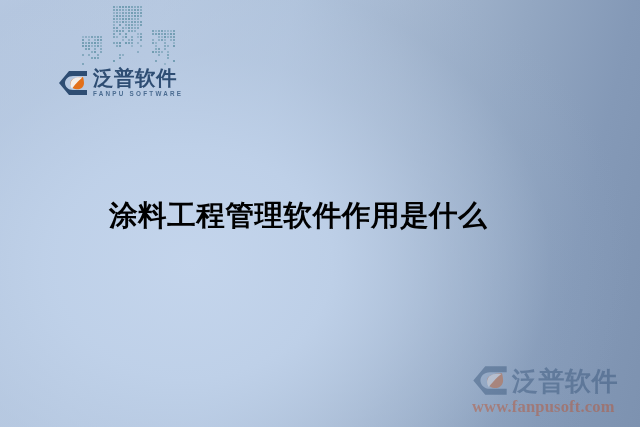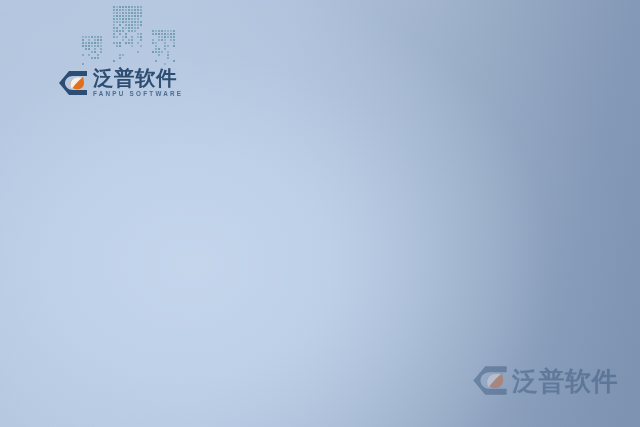--- a/index.html
+++ b/index.html
@@ -365,25 +365,27 @@
         <path d="M50 14 C50 14 30 14 26 22 C23 28 26 36 34 38 C45 41 52 34 52 26 C52 20 50 14 50 14 Z" fill="#e2701a"></path>
         <path d="M49 15 C44 19 37 25 28 37 C24 32 24 24 29 19 C34 14 43 14 49 15 Z" fill="#f5f7fa" opacity="0.92"></path>
       </svg>
       <div id="logo-text">
         <div id="logo-cn">泛普软件</div>
         <div id="logo-en">FANPU SOFTWARE</div>
       </div>
     </div>
   </div>
 
+  <div id="headline">涂料工程管理软件作用是什么</div>
 
   <div id="watermark">
     <div id="wm-lockup">
       <svg id="wm-mark" viewBox="0 0 60 52" xmlns="http://www.w3.org/2000/svg">
         <path d="M22 2 L58 2 L58 12 L30 12 C20 12 14 19 14 26 C14 33 20 40 30 40 L58 40 L58 50 L22 50 L2 26 Z" fill="#2e4d73"></path>
         <path d="M50 14 C50 14 30 14 26 22 C23 28 26 36 34 38 C45 41 52 34 52 26 C52 20 50 14 50 14 Z" fill="#c85a20"></path>
         <path d="M49 15 C44 19 37 25 28 37 C24 32 24 24 29 19 C34 14 43 14 49 15 Z" fill="#e8edf4" opacity="0.9"></path>
       </svg>
       <div id="wm-cn">泛普软件</div>
     </div>
+    <div id="wm-url">www.fanpusoft.com</div>
   </div>
 
 </div>
 
 </body></html>

